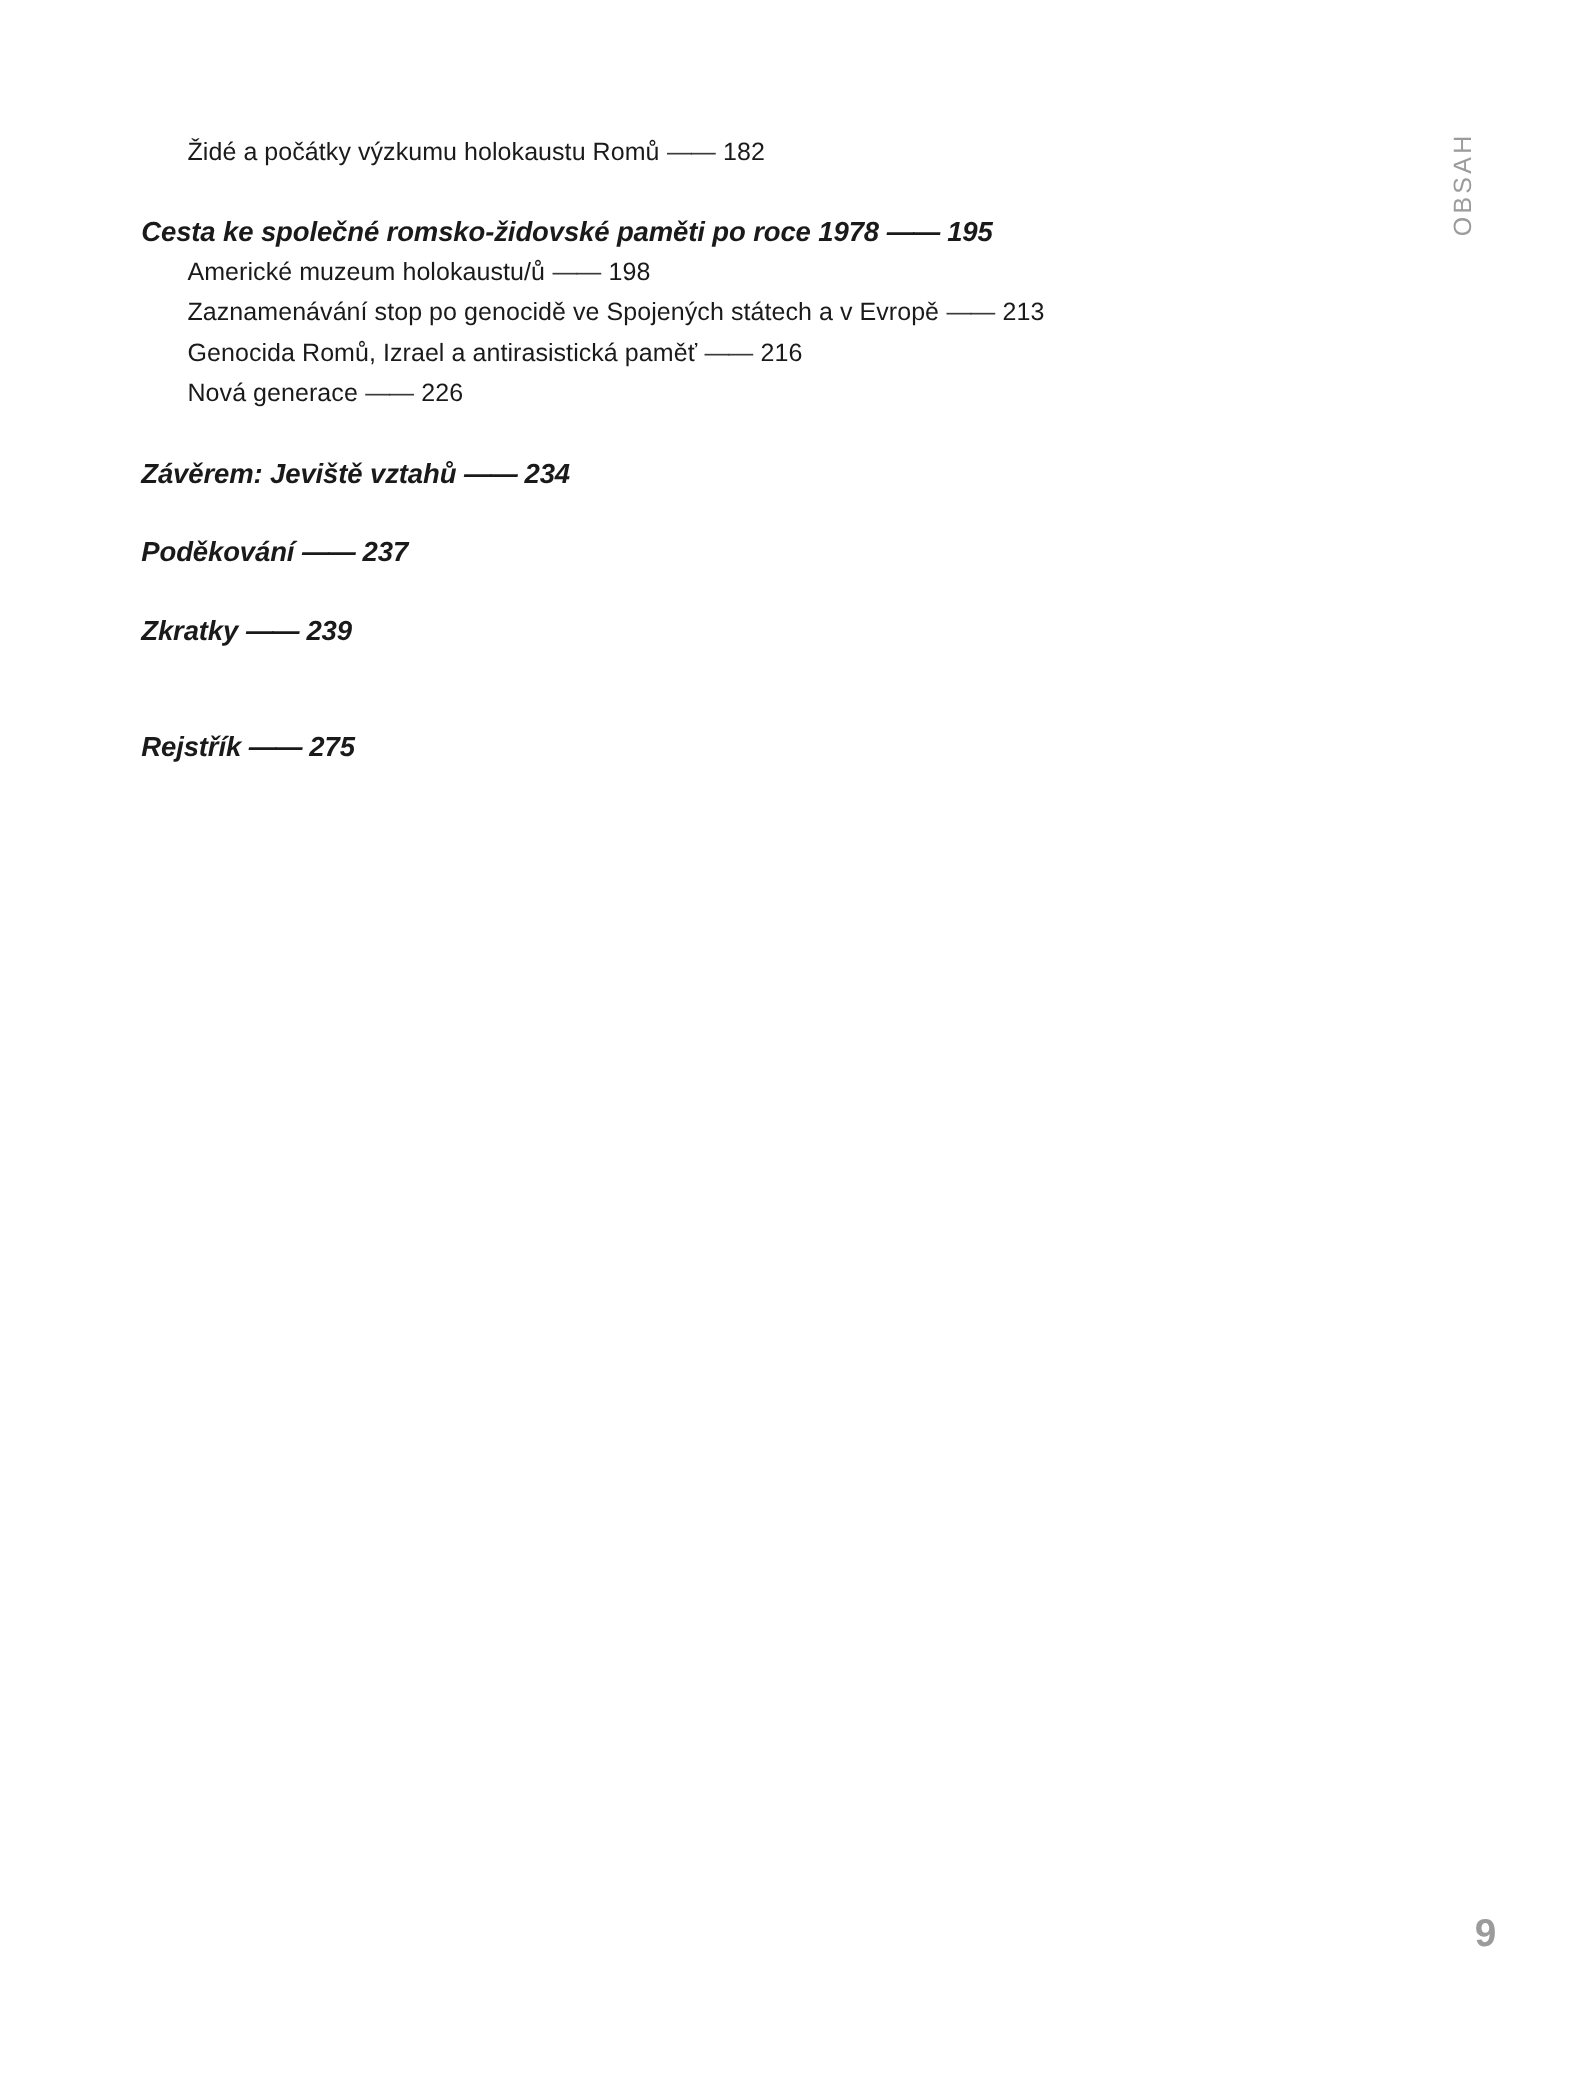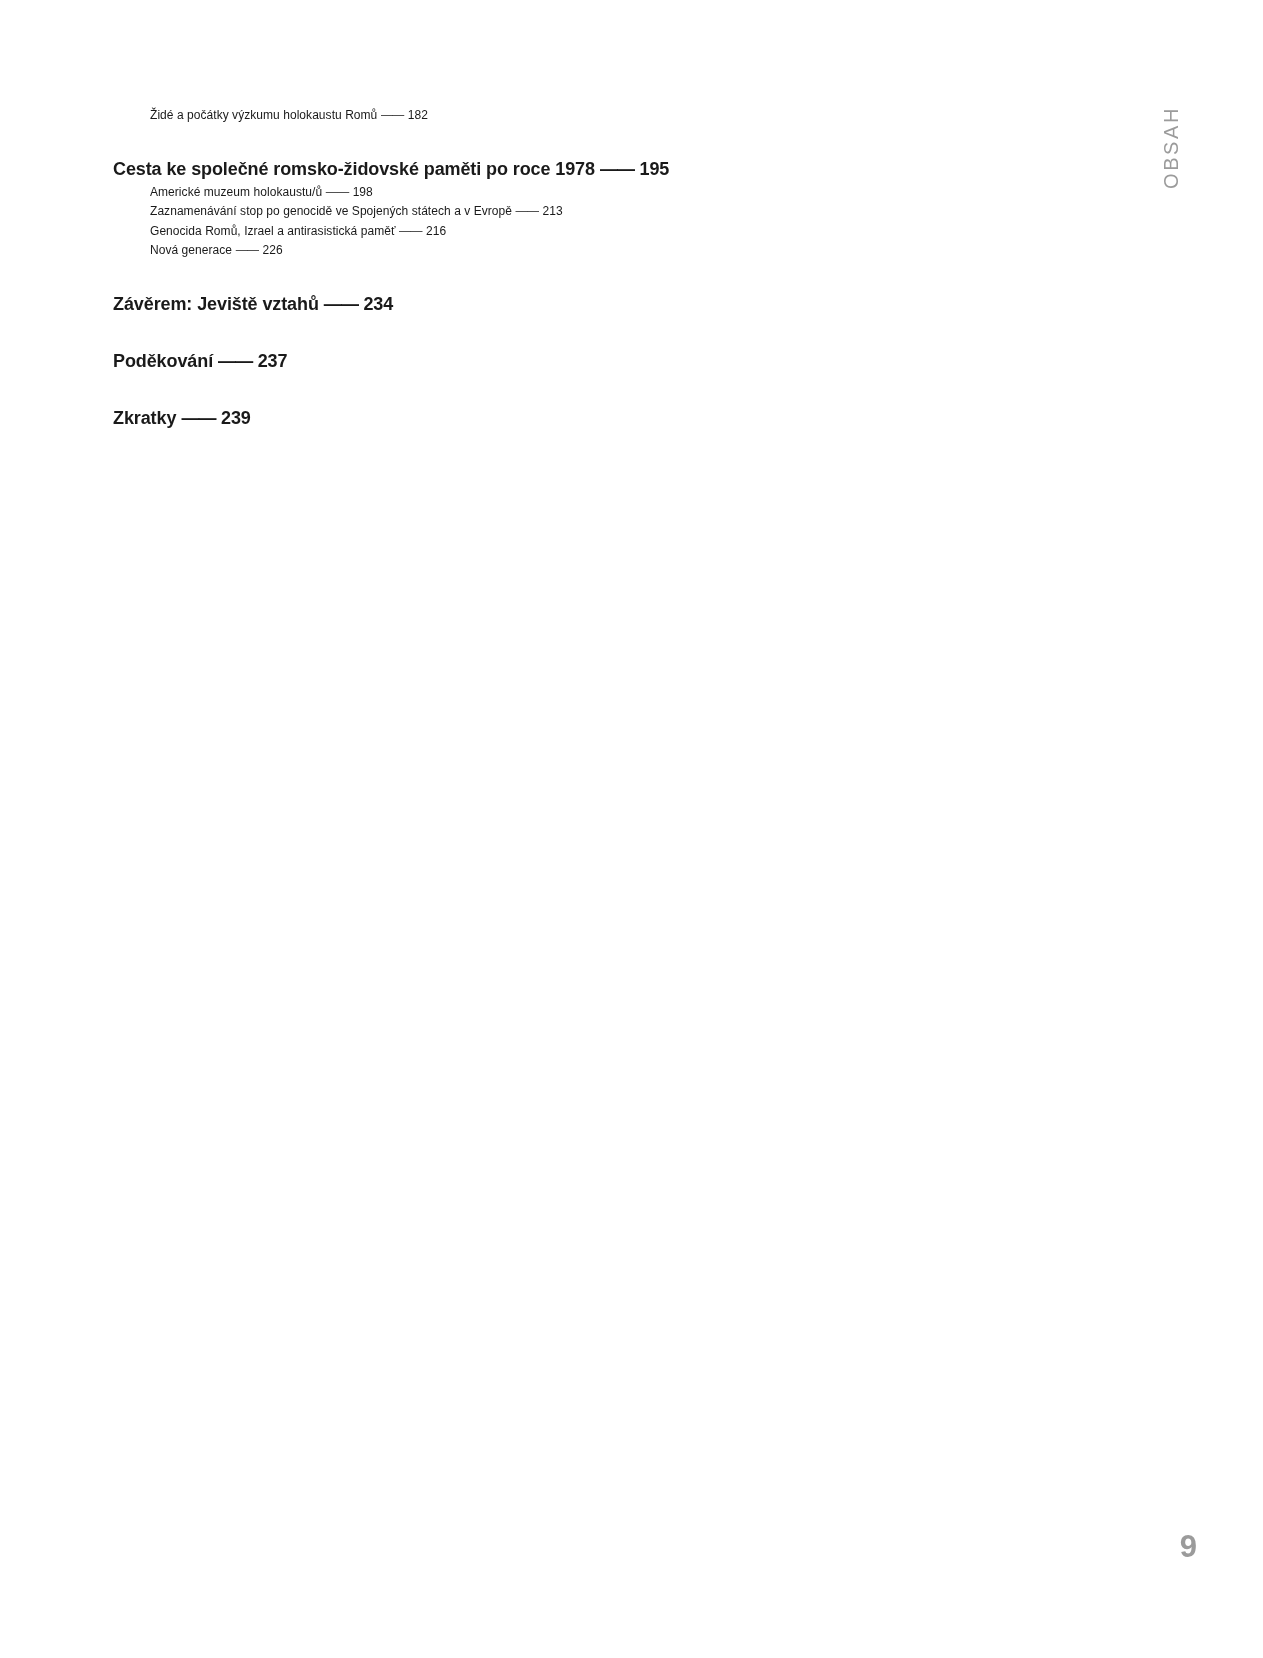--- a/index.html
+++ b/index.html
@@ -64,39 +64,40 @@
   }
 
   .entry {
     display: block;
     white-space: nowrap;
     line-height: 1.58;
   }
 
   
   .entry.level1 {
-    font-size: 18px;
+    font-size: 22px;
     font-weight: 700;
     letter-spacing: -0.1px;
     margin-left: 0;
     line-height: 1.5;
+    font-style: italic;
   }
   .entry.level1 .dash {
     font-weight: 700;
     letter-spacing: -0.05em;
     margin: 0 0.30em 0 0.28em;
     display: inline-block;
   }
   .entry.level1 .page-num {
     font-weight: 700;
   }
 
   
   .entry.level2 {
-    font-size: 12px;
+    font-size: 20px;
     font-weight: 400;
     margin-left: 37px;
     line-height: 1.63;
     letter-spacing: 0.05px;
   }
   .entry.level2 .dash {
     color: #3a3a3a;
     letter-spacing: -0.05em;
     margin: 0 0.34em 0 0.30em;
     display: inline-block;
@@ -136,17 +137,20 @@
       <div class="gap-lg"></div>
       <div class="toc-group">
         <div class="entry level1"><span>Poděkování</span><span class="dash">——</span><span class="page-num">237</span></div>
       </div>
       <div class="gap-lg"></div>
       <div class="toc-group">
         <div class="entry level1"><span>Zkratky</span><span class="dash">——</span><span class="page-num">239</span></div>
       </div>
       <div class="gap-lg"></div>
       <div class="gap-lg"></div>
+      <div class="toc-group">
+        <div class="entry level1"><span>Rejstřík</span><span class="dash">——</span><span class="page-num">275</span></div>
+      </div>
     </div>
 
   <div class="folio">9</div>
 
 </div>
 
 </body></html>

